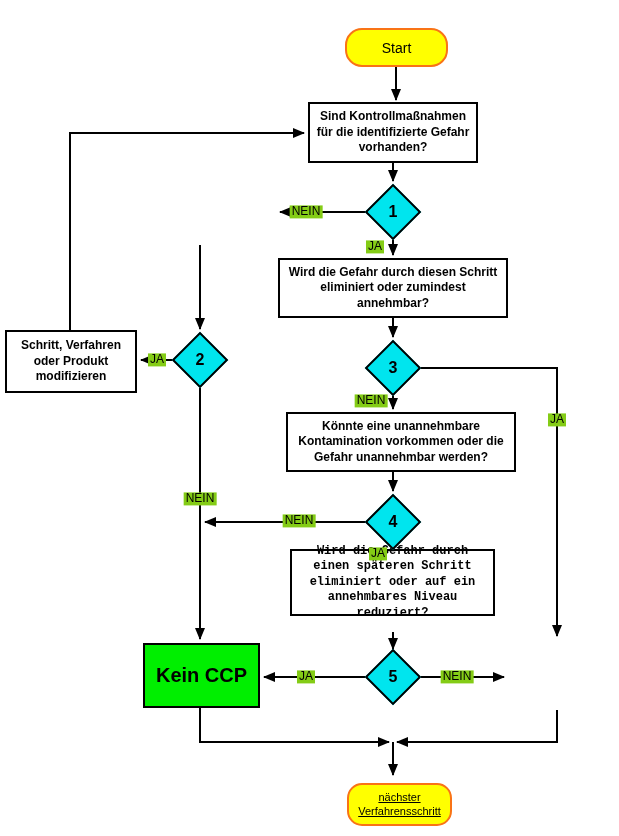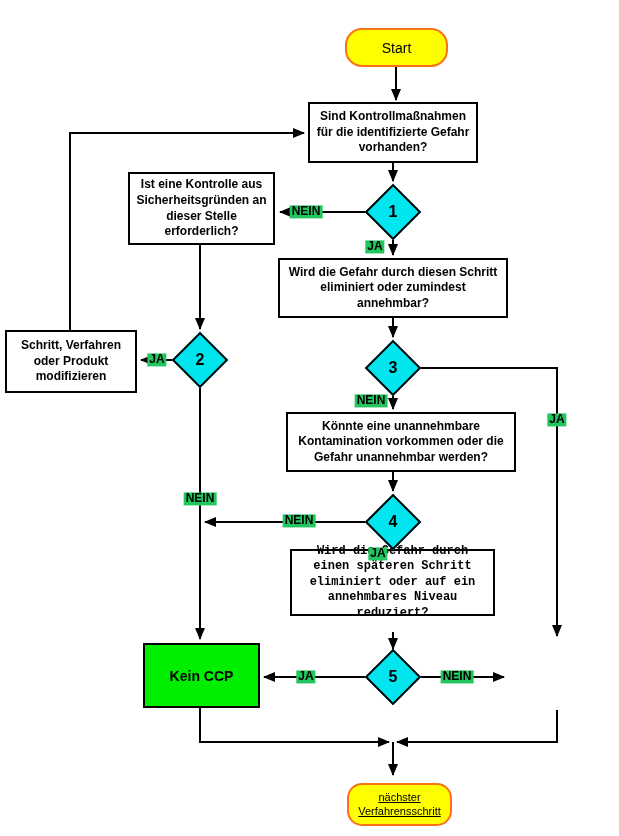--- a/index.html
+++ b/index.html
@@ -9,24 +9,24 @@
     --c-ccp:#FB0000;
   }
   html,body{margin:0;padding:0;background:#fff;}
   body{font-family:"Liberation Sans", sans-serif; color:#000;}
   .canvas{position:relative;width:619px;height:836px;background:#fff;overflow:hidden;}
   svg.wires{position:absolute;left:0;top:0;z-index:1;}
   .node{position:absolute;z-index:2;box-sizing:border-box;display:flex;align-items:center;justify-content:center;text-align:center;}
   .proc{border:2px solid #000;background:#fff;font-weight:bold;font-size:12px;line-height:1.3;padding:2px 4px;align-items:center;}
   .terminal{border:2px solid #f97316;background:var(--c-terminal);font-size:14px;}
   .terminal.small{font-size:11px;line-height:1.25;}
-  .result{border:2px solid #000;font-weight:bold;font-size:14px;}
+  .result{border:2px solid #000;font-weight:bold;font-size:20px;}
   .diamond{position:absolute;z-index:2;width:36px;height:36px;border:2px solid #000;background:var(--c-decision);transform:rotate(45deg);}
   .diamond .dnum{position:absolute;inset:0;display:flex;align-items:center;justify-content:center;transform:rotate(-45deg);font-weight:bold;font-size:16px;}
-  .elabel{position:absolute;z-index:3;transform:translate(-50%,-50%);background:#22c55e;font-weight:bold;font-size:12px;padding:0 2px;line-height:1.1;}
+  .elabel{position:absolute;z-index:3;transform:translate(-50%,-50%);background:#84cc16;font-weight:normal;font-size:12px;padding:0 2px;line-height:1.1;}
 </style>
 </head>
 <body>
 
 <div class="canvas">
 
   <svg class="wires" width="619" height="836">
     <defs>
       <marker id="arr" viewBox="0 0 12 10" refX="11" refY="5" markerWidth="12" markerHeight="10" orient="auto" markerUnits="userSpaceOnUse">
         <path d="M0,0 L12,5 L0,10 Z" fill="#000"></path>
@@ -61,23 +61,20 @@
   </div>
 
   <div class="node terminal small" style="left:347px;top:783px;width:105px;height:43px;border-radius:15px;text-decoration:underline;">
     <span>nächster Verfahrensschritt</span>
   </div>
 
   <div class="node proc" style="left:308px;top:102px;width:170px;height:61px;">
     <span>Sind Kontrollmaßnahmen für die identifizierte Gefahr vorhanden?</span>
   </div>
 
-  <div class="node proc" style="left:128px;top:172px;width:147px;height:73px;">
-    <span>Ist eine Kontrolle aus Sicherheitsgründen an dieser Stelle erforderlich?</span>
-  </div>
 
   <div class="node proc" style="left:278px;top:258px;width:230px;height:60px;">
     <span>Wird die Gefahr durch diesen Schritt eliminiert oder zumindest annehmbar?</span>
   </div>
 
   <div class="node proc" style="left:5px;top:330px;width:132px;height:63px;">
     <span>Schritt, Verfahren oder Produkt modifizieren</span>
   </div>
 
   <div class="node proc" style="left:278px;top:412px;width:230px;height:60px;margin-left:8px;">

